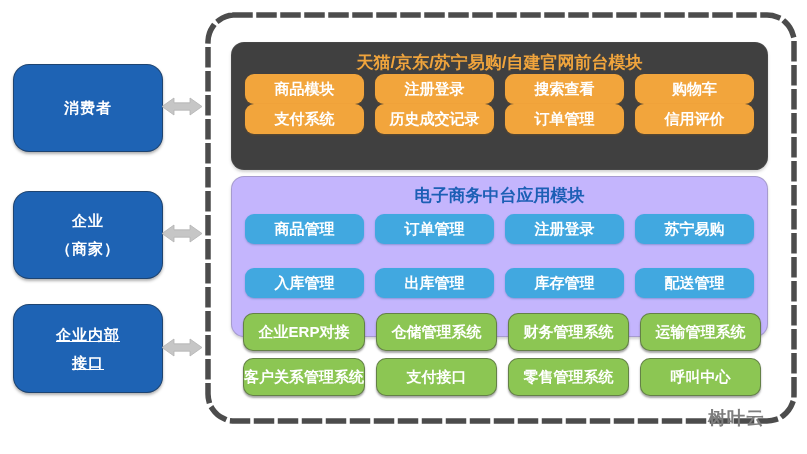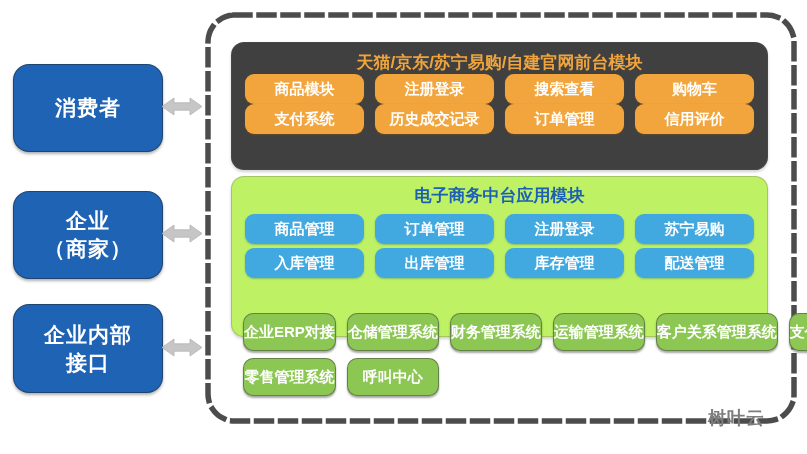--- a/index.html
+++ b/index.html
@@ -1,55 +1,55 @@
 <!DOCTYPE html>
 <html><head>
 <meta charset="utf-8">
 <style>
   html,body{margin:0;padding:0;background:#fff;}
   body{font-family:"Liberation Sans","DejaVu Sans",sans-serif;}
   .stage{position:relative;width:807px;height:454px;background:#ffffff;overflow:hidden;}
 
   
   .actor{position:absolute;left:13px;width:148px;background:#1E63B4;border-radius:16px;
-         color:#fff;font-weight:bold;font-size:21px;letter-spacing:1px;
+         color:#fff;font-weight:bold;font-size:15px;letter-spacing:1px;
          display:flex;flex-direction:column;justify-content:center;align-items:center;
          line-height:28px;text-align:center;
          border:1px solid rgba(30,30,30,0.45);box-shadow:0 2px 3px rgba(30,30,30,0.35);}
   .actor-consumer{top:64px;height:86px;}
   .actor-enterprise{top:191px;height:86px;}
-  .actor-internal{top:304px;height:87px;}
+  .actor-internal{top:304px;height:87px;text-decoration:underline;}
 
   
   .dbl-arrow{position:absolute;left:161px;width:42px;height:21px;}
   .arrow-1{top:96px;} .arrow-2{top:223px;} .arrow-3{top:337px;}
 
   
   .dash-wrap{position:absolute;left:204px;top:11px;width:594px;height:414px;}
 
   
   .panel{position:absolute;left:231px;width:537px;border-radius:13px;
          border:1px solid rgba(90,90,90,0.28);box-shadow:0 2px 3px rgba(90,90,90,0.28);box-sizing:border-box;}
   .panel-front{top:42px;height:128px;background:#404040;}
-  .panel-middle{top:176px;height:161px;background:#bef264;}
+  .panel-middle{top:176px;height:161px;background:#c4b5fd;}
   .panel-title{text-align:center;font-weight:bold;font-size:17px;height:22px;line-height:22px;}
   .panel-front .panel-title{color:#F0A43C;margin-top:9px;}
   .panel-middle .panel-title{color:#1C5FB5;margin-top:8px;}
   .grid4{display:grid;grid-template-columns:repeat(4,1fr);column-gap:11px;margin:0 13px;}
   .panel-front .grid4{margin-top:0;row-gap:0;}
-  .panel-middle .grid4{margin-top:7px;row-gap:4px;}
+  .panel-middle .grid4{margin-top:7px;row-gap:24px;}
 
   .btn{height:30px;border-radius:9px;color:#fff;font-weight:bold;font-size:15px;
        display:flex;align-items:center;justify-content:center;white-space:nowrap;}
   .btn-orange{background:#F2A53C;box-shadow:0 1px 2px rgba(140,90,20,0.4);}
   .btn-sky{background:#41A8E0;box-shadow:0 1px 2px rgba(30,90,140,0.35);}
 
   
   .backend-grid{position:absolute;left:243px;top:313px;width:518px;
-                display:grid;grid-template-columns:repeat(6,1fr);column-gap:11px;row-gap:7px;}
+                display:grid;grid-template-columns:repeat(4,1fr);column-gap:11px;row-gap:7px;}
   .btn-green{height:38px;background:#8CC653;border-radius:10px;box-sizing:border-box;
              border:1px solid rgba(60,60,60,0.5);box-shadow:0 2px 2px rgba(60,60,60,0.45);}
 
   
   .watermark{position:absolute;left:703px;top:406px;display:flex;align-items:center;}
   .wm-label{color:#7D7D7D;font-weight:bold;font-size:18px;margin-left:5px;letter-spacing:1px;}
 </style>
 </head>
 <body>
 

